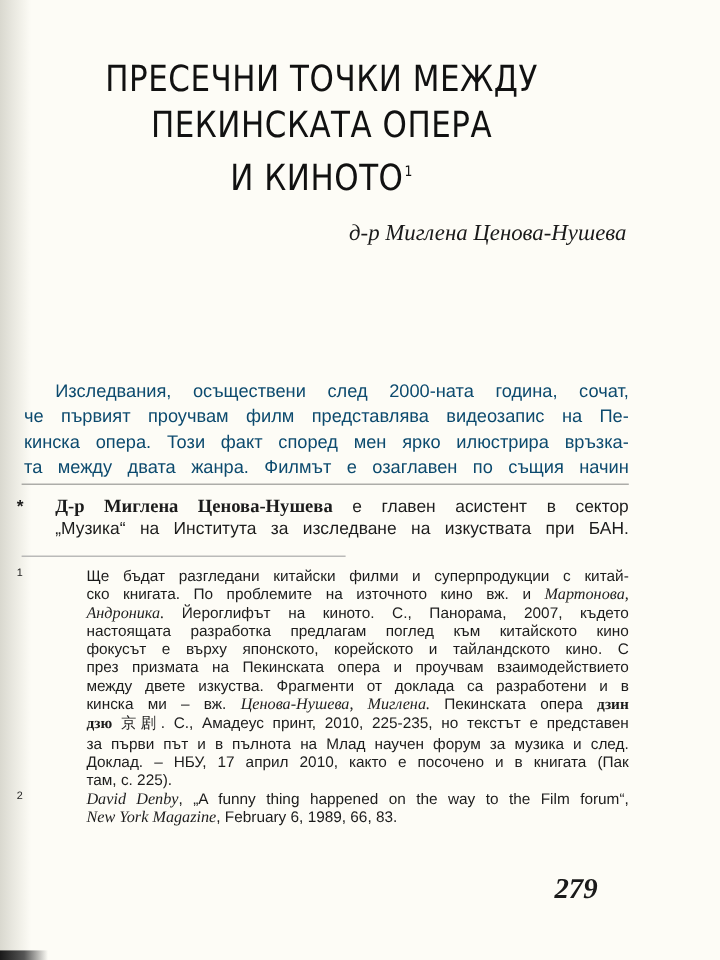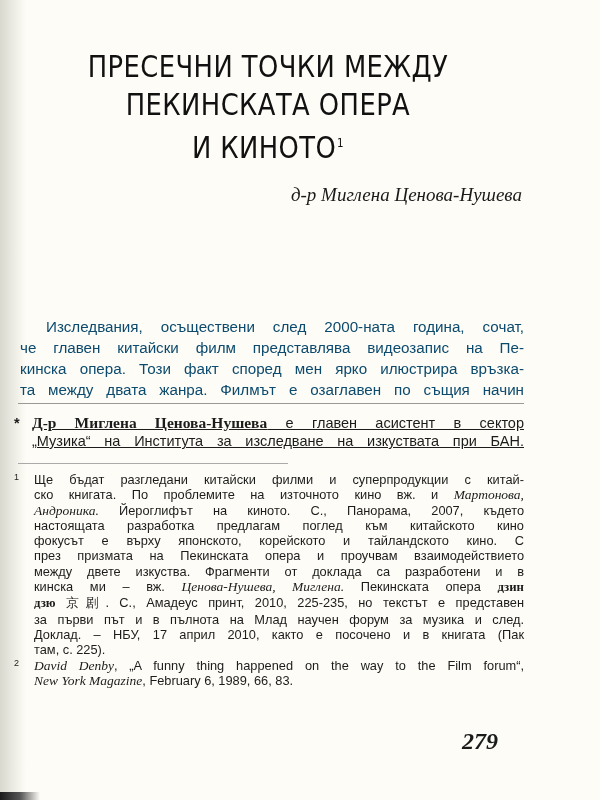--- a/index.html
+++ b/index.html
@@ -108,21 +108,21 @@
       font-size: 14.5px;
       line-height: 18px;
       color: #1c1c1c;
     }
     .affil .mark {
       position: absolute;
       left: 0;
       top: 0;
       font-weight: bold;
     }
-    .affil .text { display: block; margin-left: 18px; text-decoration: underline; }
+    .affil .text { display: block; margin-left: 32px; }
     .affil .name {
       font-family: "Liberation Serif", serif;
       font-weight: bold;
       font-size: 15.5px;
     }
     .affil .line { display: block; text-align-last: justify; }
     .rule-short {
       position: absolute;
       left: 6px;
       top: 463px;
@@ -141,21 +141,21 @@
       color: #1c1c1c;
     }
     .fn { position: relative; margin-bottom: 0; }
     .fn .mark {
       position: absolute;
       left: 0;
       top: -2px;
       font-size: 9px;
     }
     .fn .text { display: block; margin-left: 20px; }
-    .fn .line { display: block; text-align-last: justify; }
+    .fn .line { display: block; text-align-last: justify; margin-left: 38px; }
     .fn .line.last { text-align-last: left; }
     .fn i { font-family: "Liberation Serif", serif; font-size: 13.5px; }
     .fn b { font-family: "Liberation Serif", serif; }
     .page-number {
       position: absolute;
       right: 30px;
       top: 728px;
       font-family: "Liberation Serif", serif;
       font-style: italic;
       font-weight: bold;
@@ -175,21 +175,21 @@
     <span class="line">ПРЕСЕЧНИ ТОЧКИ МЕЖДУ</span>
     <span class="line">ПЕКИНСКАТА ОПЕРА</span>
     <span class="line"><span>И КИНОТО</span><sup>1</sup></span>
   </h1>
 
   <div class="author">д-р Миглена Ценова-Нушева</div>
 
 
   <div class="body-text">
     <span class="line first">Изследвания, осъществени след 2000-ната година, сочат,</span>
-    <span class="line">че главен китайски филм представлява видеозапис на Пе-</span>
+    <span class="line">че първият проучвам филм представлява видеозапис на Пе-</span>
     <span class="line">кинска опера. Този факт според мен ярко илюстрира връзка-</span>
     <span class="line">та между двата жанра. Филмът е озаглавен по същия начин</span>
   </div>
 
   <div class="rule-full"></div>
 
   <div class="affil">
     <span class="mark">*</span>
     <span class="text">
       <span class="line"><span class="name">Д-р Миглена Ценова-Нушева</span><span> е главен асистент в сектор</span></span>

